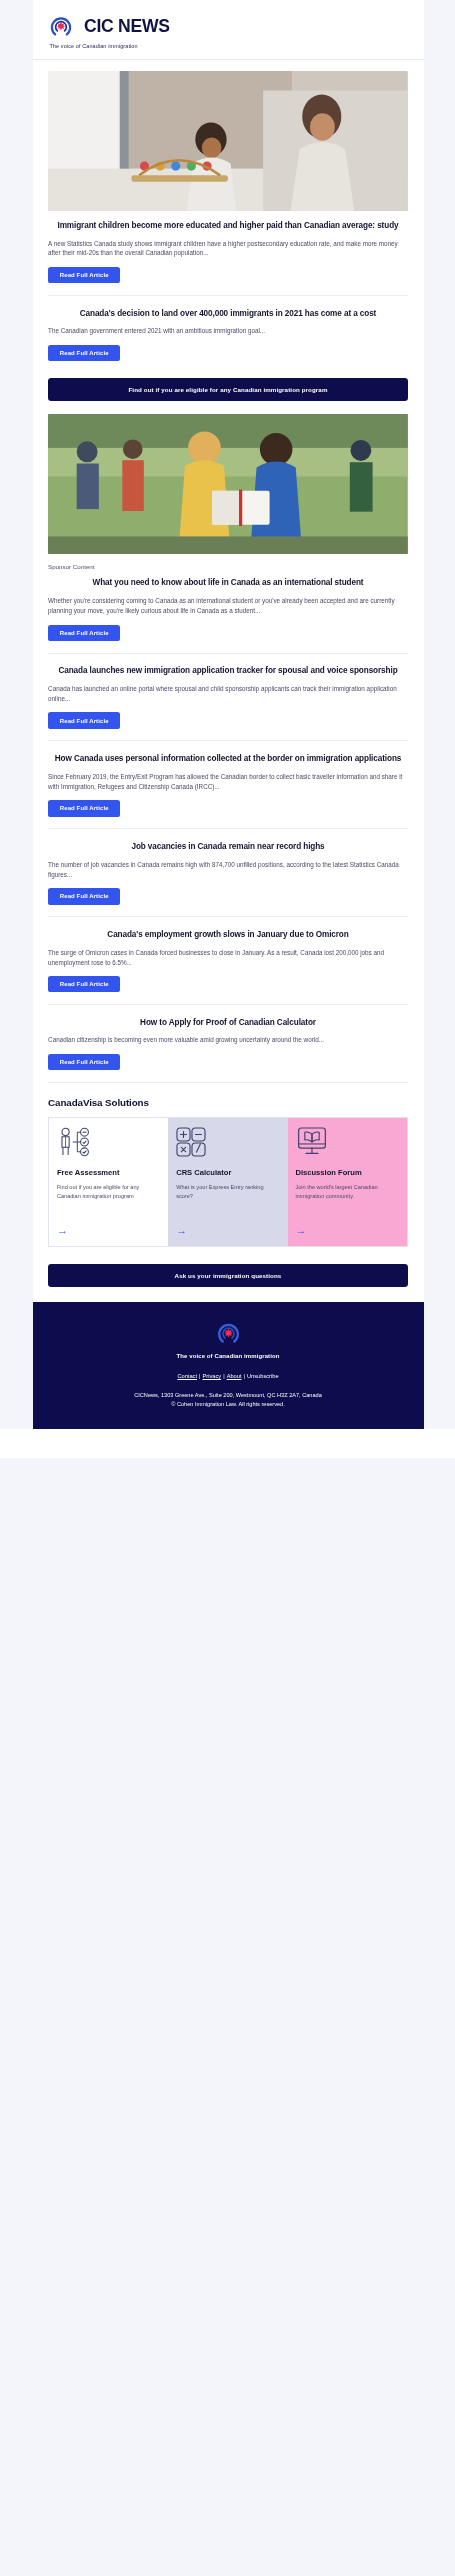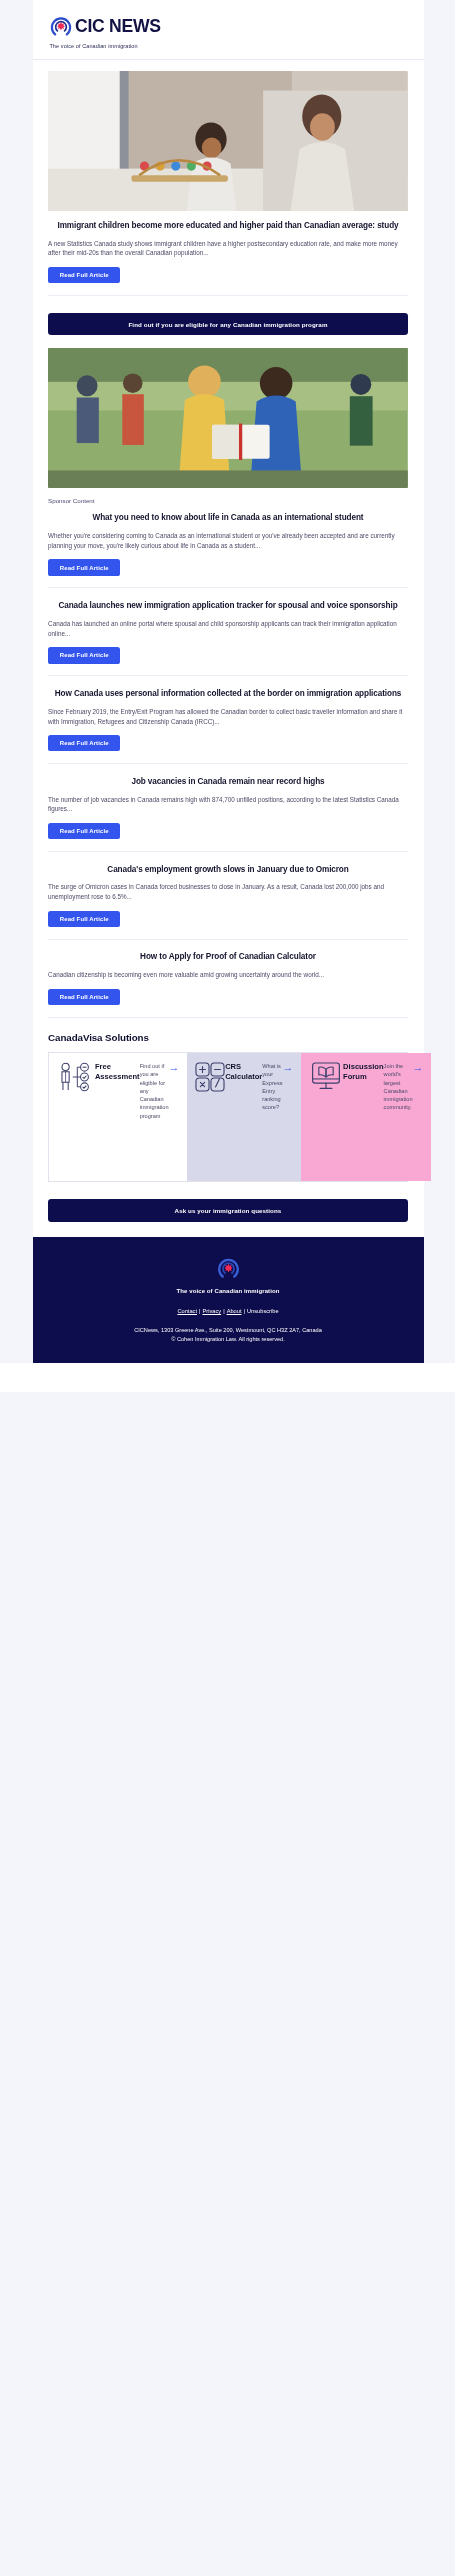--- a/index.html
+++ b/index.html
@@ -13,21 +13,21 @@
   .page { width: 456px; background: #f4f4fb; }
 
   .shell { width: 391px; margin: 0 auto; background: #ffffff; }
 
   
   .header {
     background: #ffffff;
     padding: 13px 15.6px 10.4px 15.6px;
     border-bottom: 0.7px solid #e8e8f2;
   }
-  .brand-row { display: flex; align-items: center; gap: 1px; }
+  .brand-row { display: flex; align-items: center; gap: 10px; }
   .logo-mark { width: 26px; height: 26px; flex: 0 0 26px; }
   .brand-name {
     font-size: 17.6px;
     font-weight: bold;
     letter-spacing: -0.3px;
     color: #121244;
   }
   .tagline {
     margin-top: 3.9px;
     margin-left: 1.3px;
@@ -125,20 +125,21 @@
   }
   .cards {
     display: flex;
     width: 100%;
     border: 0.7px solid #e2e2ee;
   }
   .card {
     flex: 1 1 33.333%;
     padding: 9px 7.8px 10.4px 7.8px;
     display: flex;
+    flex-direction: column;
     min-height: 128px;
   }
   .card.c1 { background: #ffffff; }
   .card.c2 { background: #d7d9ea; }
   .card.c3 { background: #f9a8d4; }
 
   .card-icon { height: 30px; margin-bottom: 10.4px; }
   .card-icon svg { display: block; }
 
   .card-title {
@@ -240,20 +241,25 @@
             <circle cx="244" cy="146" r="7" fill="#d94a4a"></circle>
             <path d="M140 160 q60 -46 124 0" fill="none" stroke="#b9873f" stroke-width="4"></path>
           </svg>
         </span>
         <div class="headline">Immigrant children become more educated and higher paid than Canadian average: study</div>
         <div class="excerpt">A new Statistics Canada study shows immigrant children have a higher postsecondary education rate, and make more money after their mid-20s than the overall Canadian population...</div>
         <button class="btn-read">Read Full Article</button>
         <hr class="divider">
       </div>
 
+      <div class="article">
+        <div class="headline">Canada's decision to land over 400,000 immigrants in 2021 has come at a cost</div>
+        <div class="excerpt">The Canadian government entered 2021 with an ambitious immigration goal...</div>
+        <button class="btn-read">Read Full Article</button>
+      </div>
 
       <button class="cta-wide">Find out if you are eligible for any Canadian immigration program</button>
 
       <div class="article">
         <span class="thumb">
           <svg viewBox="0 0 552 215" preserveAspectRatio="none">
             <rect width="552" height="215" fill="#8fae6e"></rect>
             <rect x="0" y="0" width="552" height="96" fill="#a8bf84"></rect>
             <rect x="0" y="0" width="552" height="52" fill="#6f8a5a"></rect>
             <circle cx="60" cy="58" r="16" fill="#3f4a5c"></circle>

